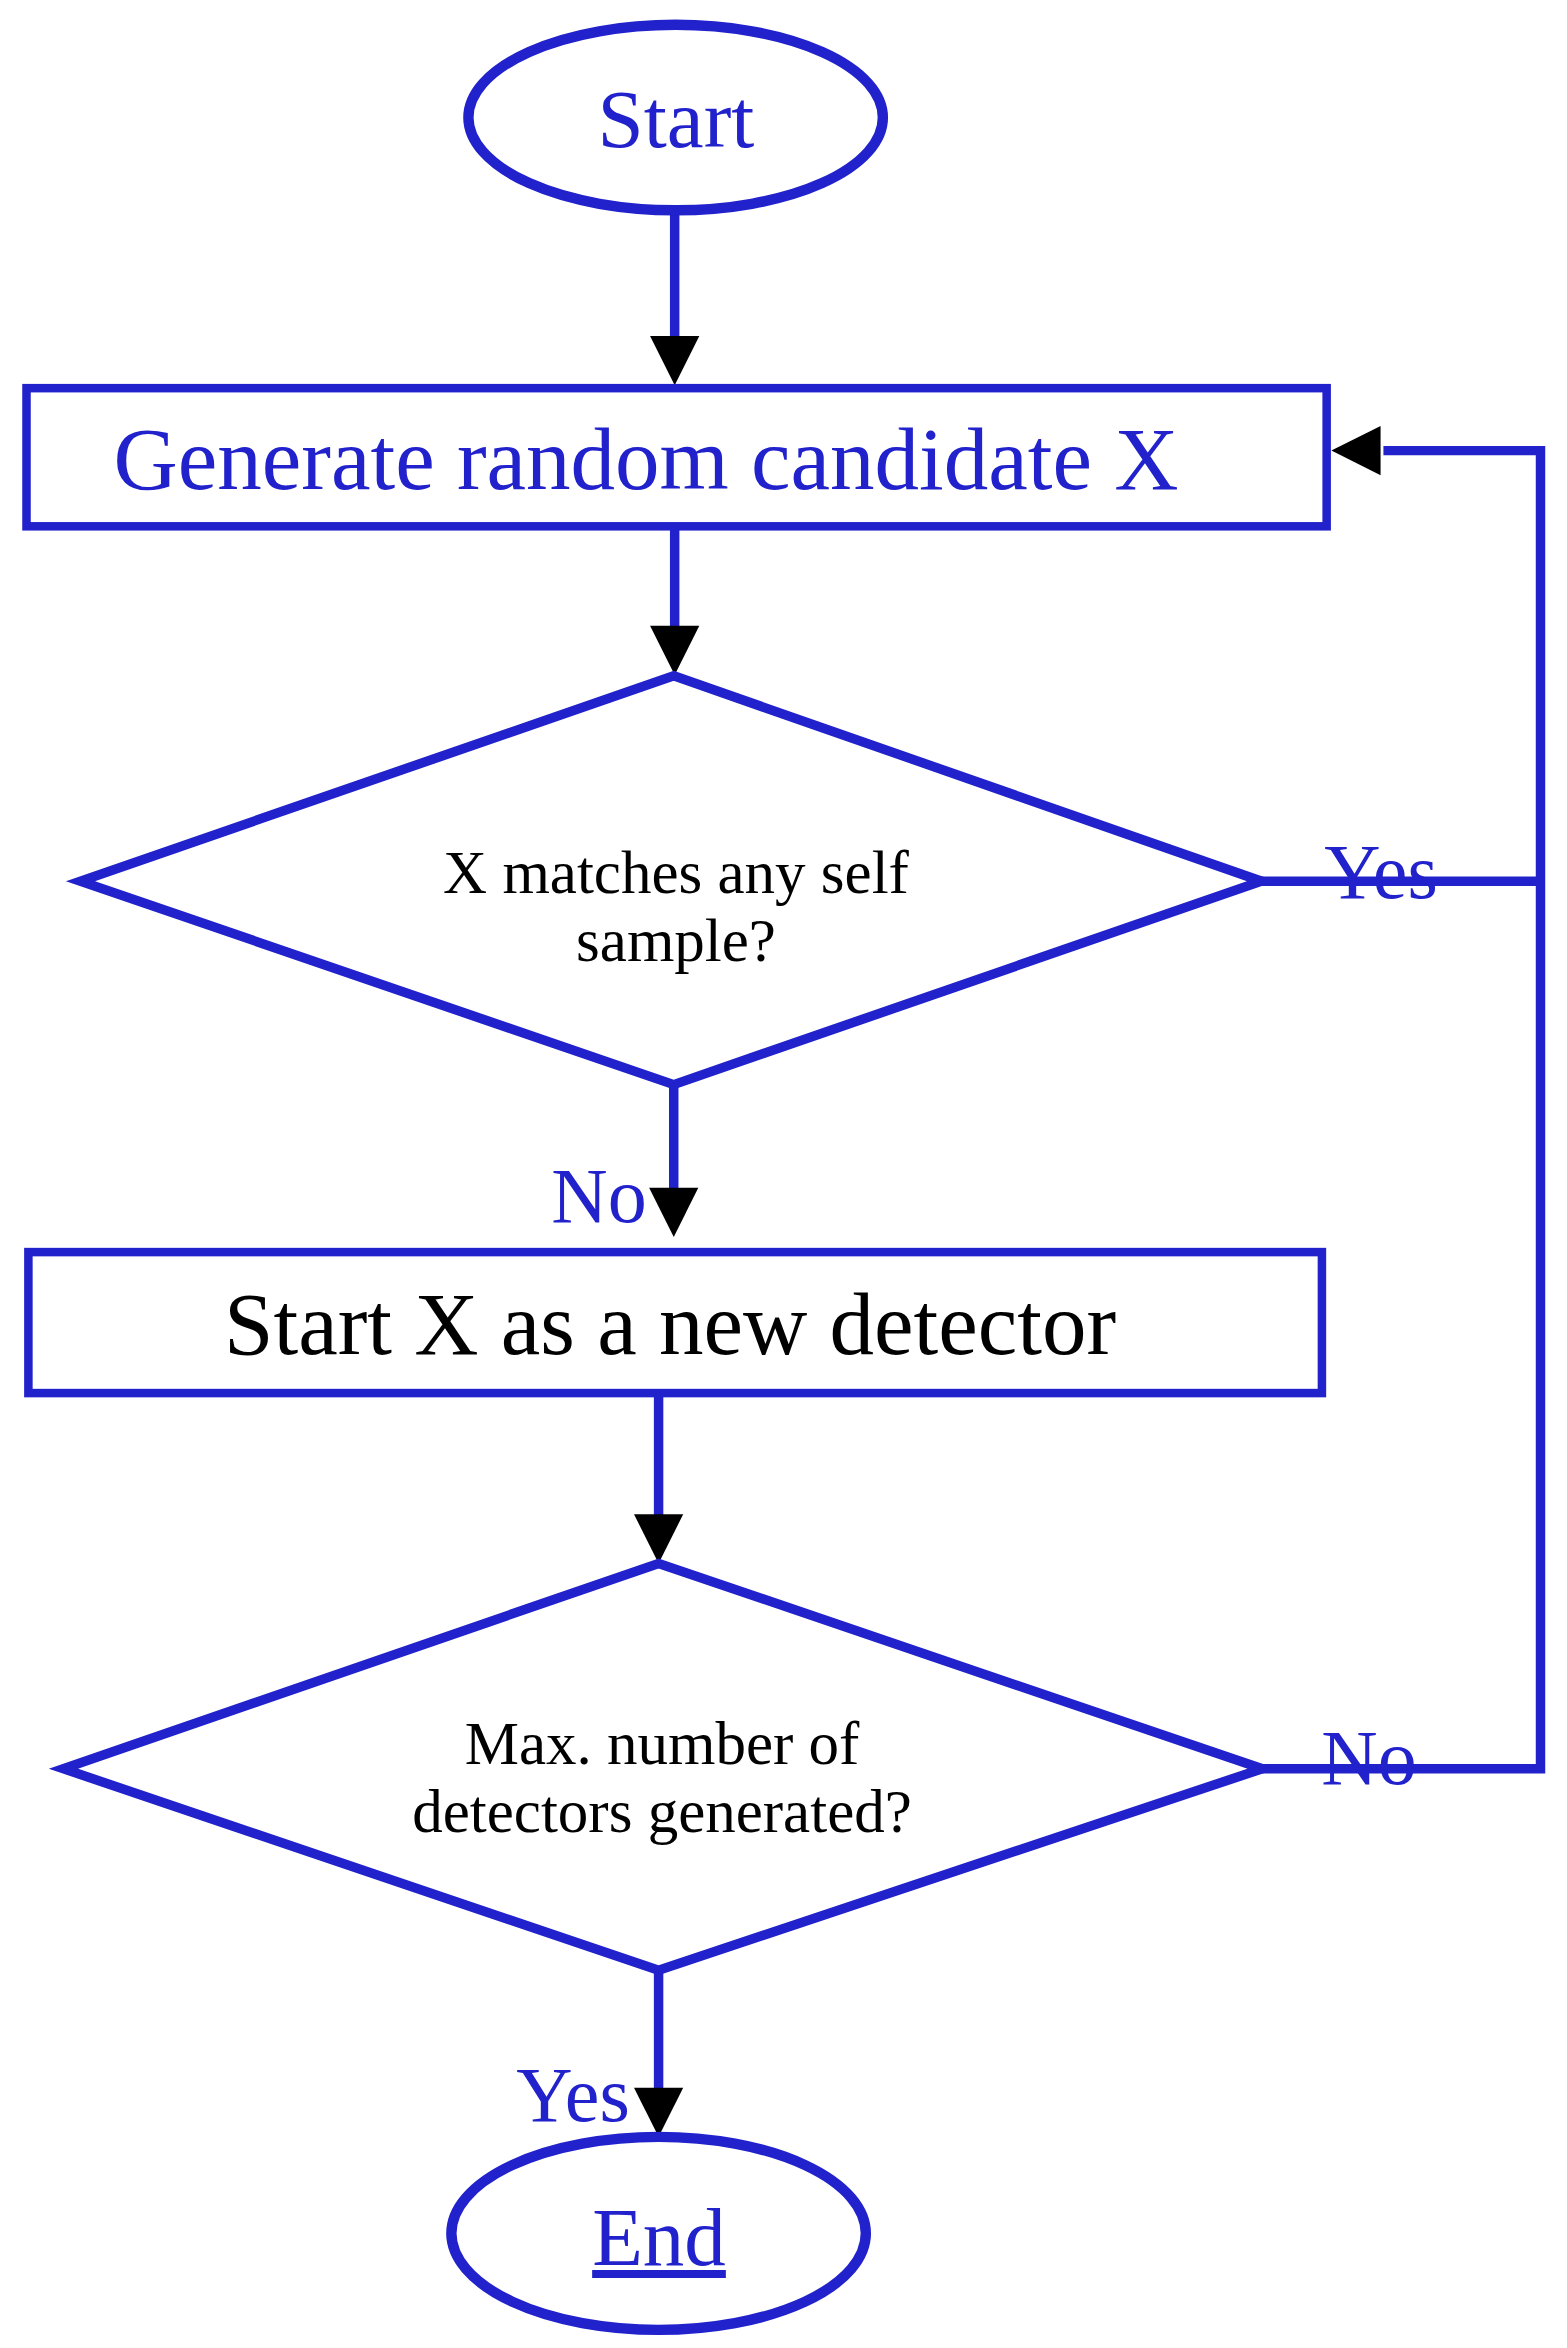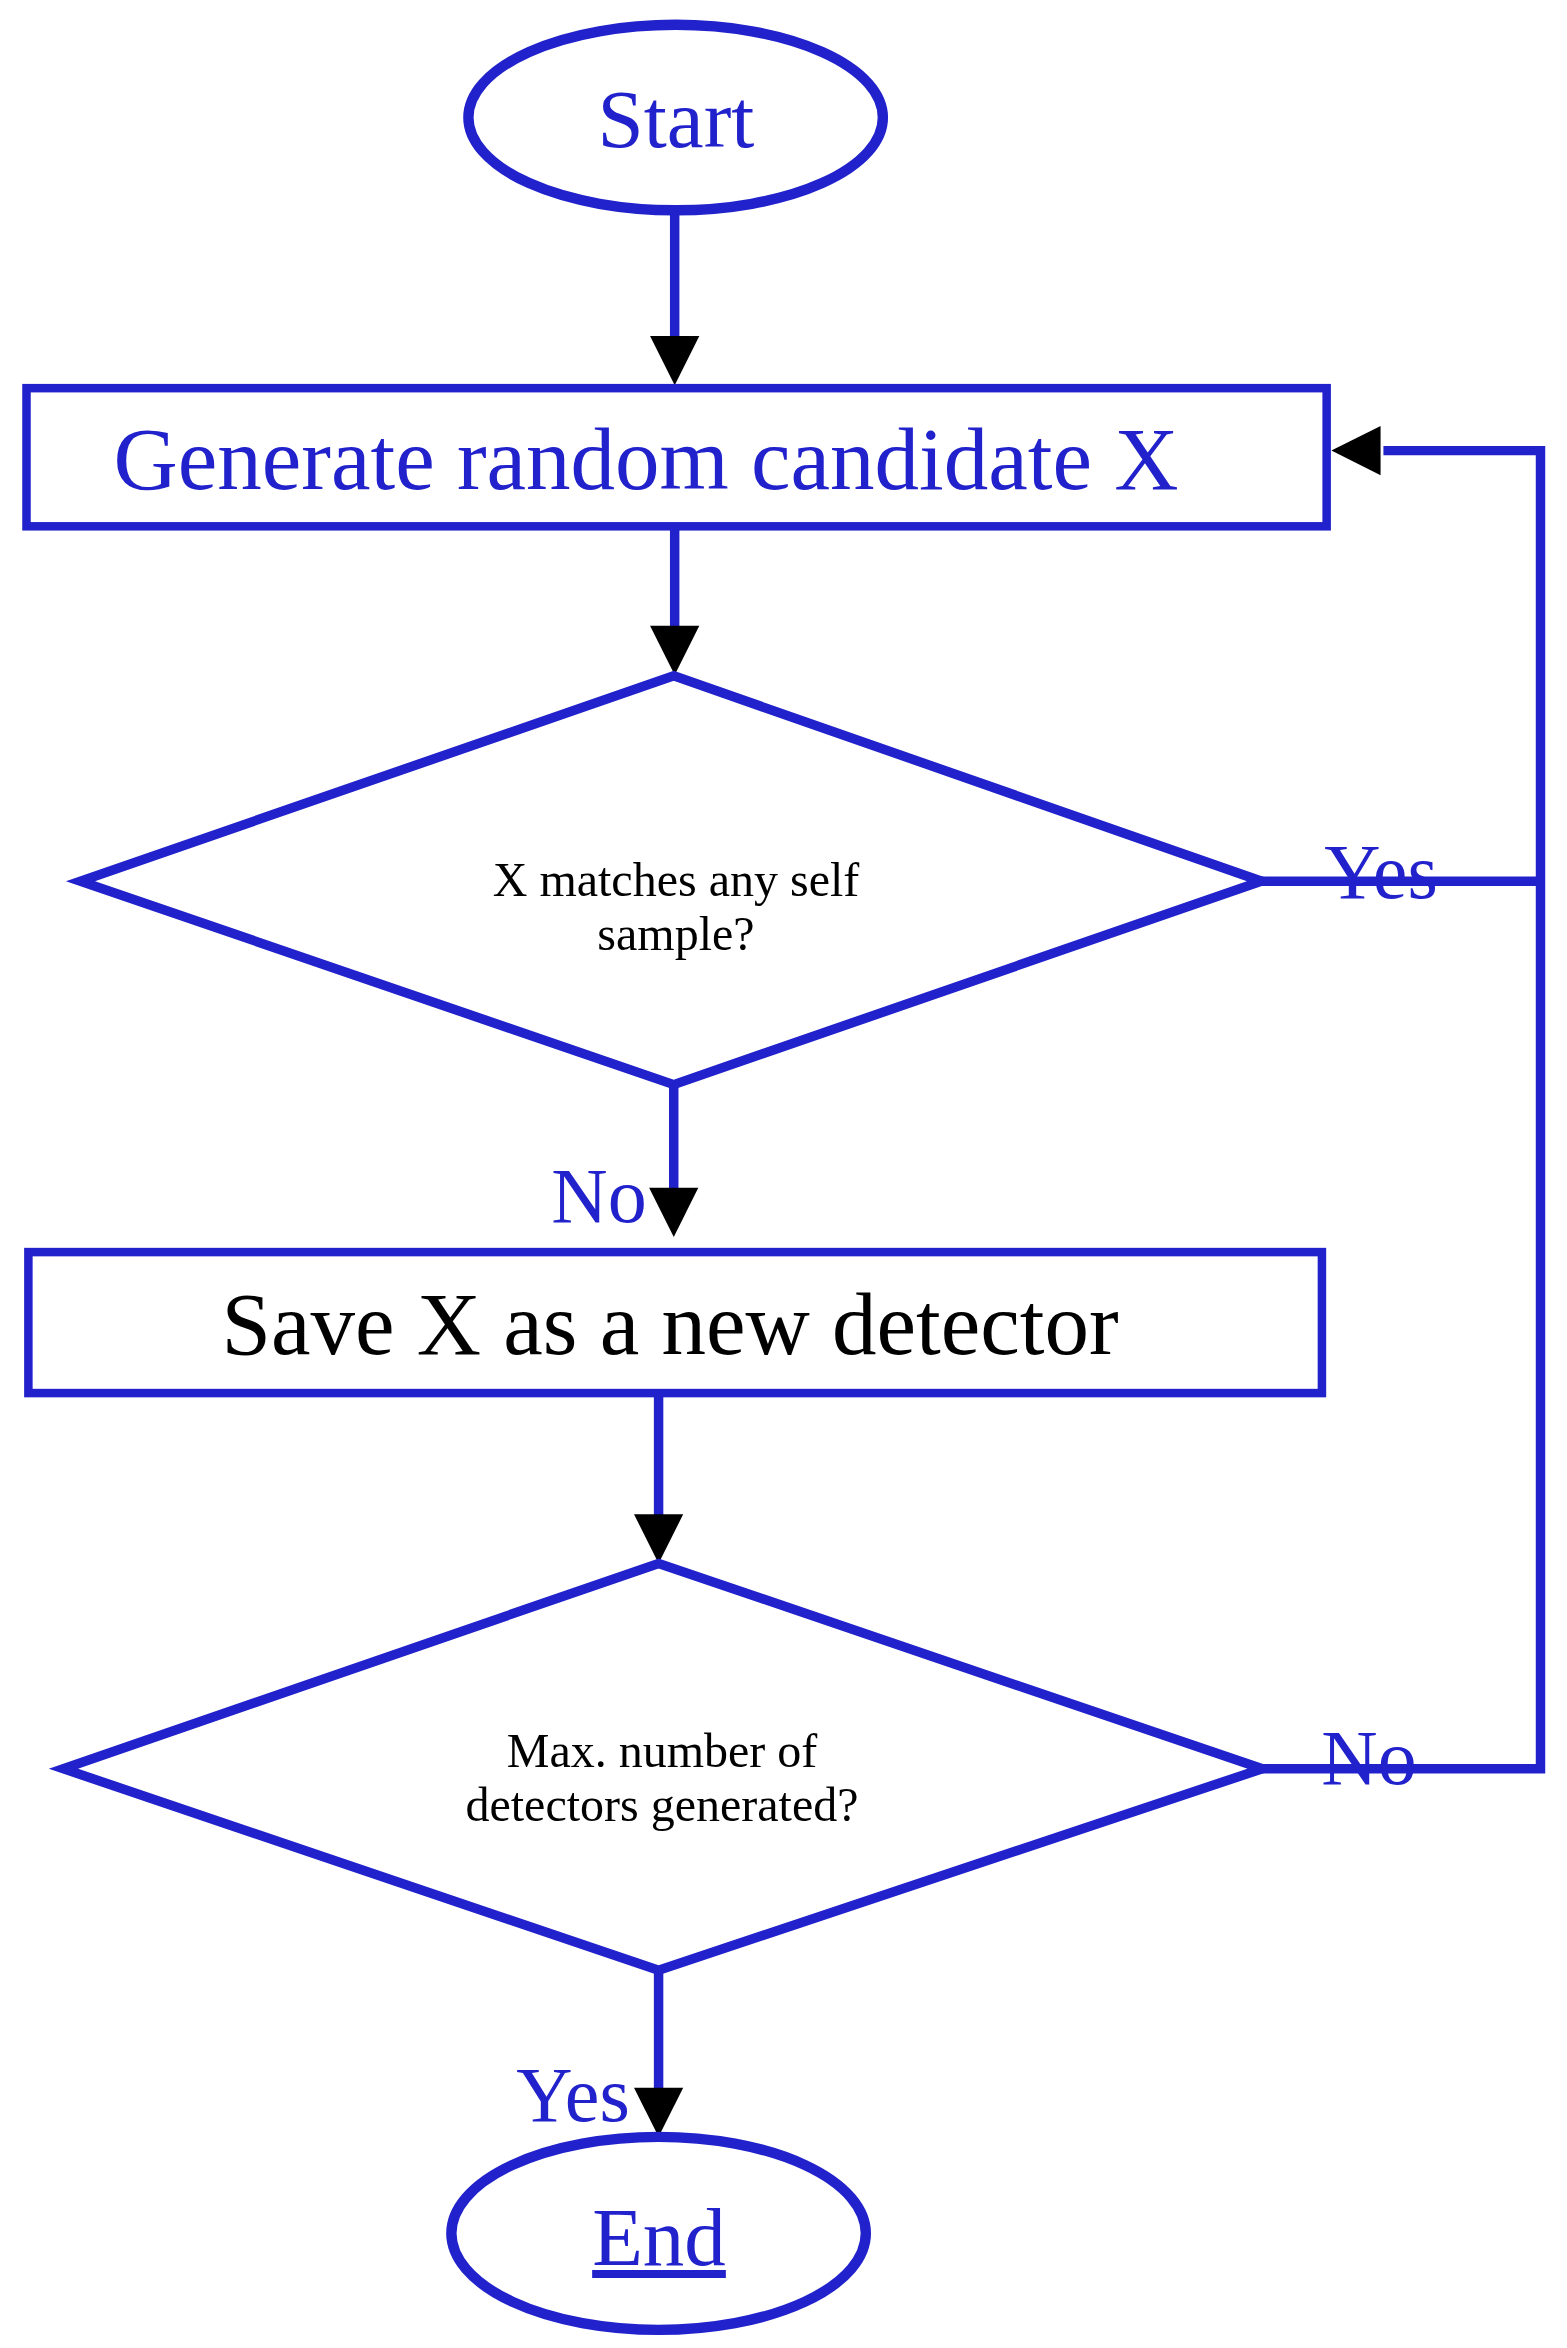--- a/index.html
+++ b/index.html
@@ -38,21 +38,21 @@
   .label {
     position: absolute;
     transform: translate(-50%, -50%);
     white-space: nowrap;
     text-align: center;
   }
   .t-blue  { color: var(--blue); }
   .t-black { color: var(--black); }
   .fs-terminator { font-size: 83px; }
   .fs-process    { font-size: 89px; }
-  .fs-decision   { font-size: 48px; line-height: 1.12; white-space: pre-line; }
+  .fs-decision   { font-size: 61px; line-height: 1.12; white-space: pre-line; }
   .fs-edge       { font-size: 78px; margin-top: 40px; }
 </style>
 </head>
 <body>
 
 <div class="canvas">
 
   <svg class="flow" viewBox="0 0 1656 2482" aria-hidden="true">
 
     <line class="flowline" x1="713" y1="222" x2="713" y2="360"></line>
@@ -83,21 +83,21 @@
     <ellipse class="shape ellipse-shape" cx="696" cy="2360" rx="219" ry="102"></ellipse>
   </svg>
 
   <div class="label t-blue fs-terminator" style="left:676px; top:119px;">Start</div>
 
   <div class="label t-blue fs-process" style="left:646px; top:459px;">Generate random candidate X</div>
 
   <div class="label t-black fs-decision" style="left:676px; top:907px;">X matches any self
 sample?</div>
 
-  <div class="label t-black fs-process" style="left:670px; top:1324px;">Save X as a new detector</div>
+  <div class="label t-black fs-process" style="left:670px; top:1324px;">Start X as a new detector</div>
 
   <div class="label t-black fs-decision" style="left:662px; top:1778px;">Max. number of
 detectors generated?</div>
 
   <div class="label t-blue fs-terminator" style="left:659px; top:2237px;text-decoration:underline;">End</div>
 
   <div class="label t-blue fs-edge" style="left:1381px; top:832px;">Yes</div>
 
   <div class="label t-blue fs-edge" style="left:599px; top:1156px;">No</div>
 

